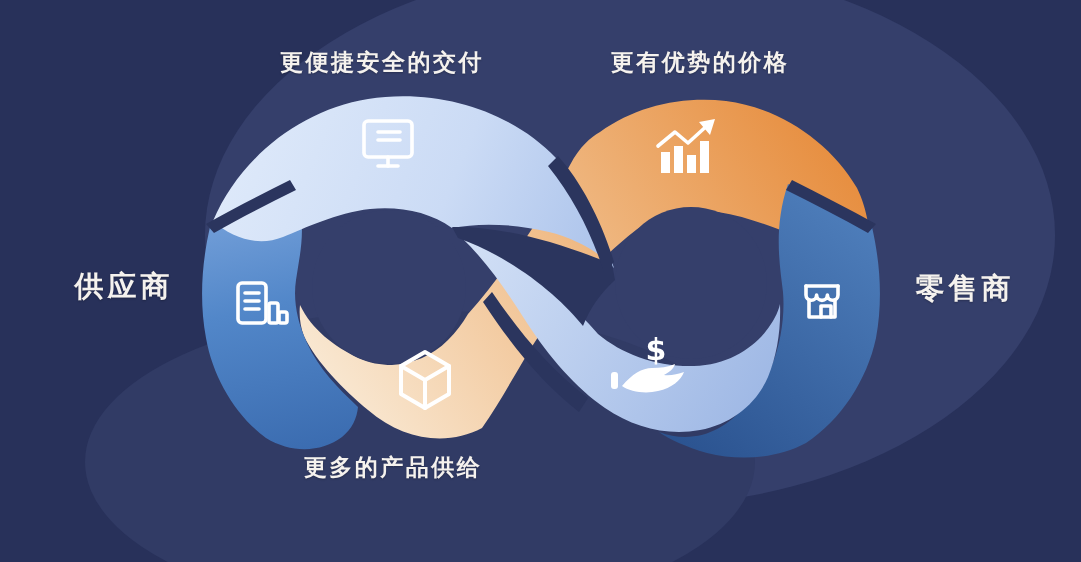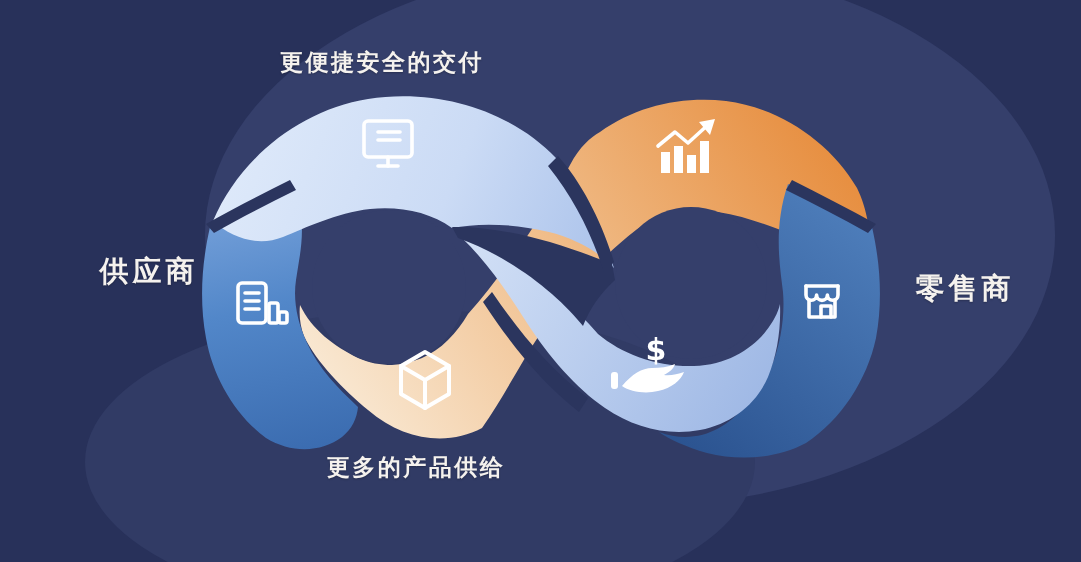--- a/index.html
+++ b/index.html
@@ -185,21 +185,22 @@
         C 24 16 33 8 36 0
         C 30 2 22 4 16 3
         C 22 0 26 -4 27 -8
         C 20 -5 12 -4 4 -4
         C -6 -4 -16 2 -26 14 Z"></path>
     </g>
   </svg>
 
   <div class="label benefit-label" style="left:382px;top:62px;">更便捷安全的交付</div>
 
-
-  <div class="label node-label" style="left:124px;top:272px;margin-left:25px;">供应商</div>
+  <div class="label benefit-label" style="left:700px;top:62px;">更有优势的价格</div>
+
+  <div class="label node-label" style="left:124px;top:287px;">供应商</div>
 
   <div class="label node-label" style="left:965px;top:289px;">零售商</div>
 
-  <div class="label benefit-label" style="left:393px;top:467px;margin-left:23px;">更多的产品供给</div>
+  <div class="label benefit-label" style="left:393px;top:467px;">更多的产品供给</div>
 
 
 </div>
 
 </body></html>

